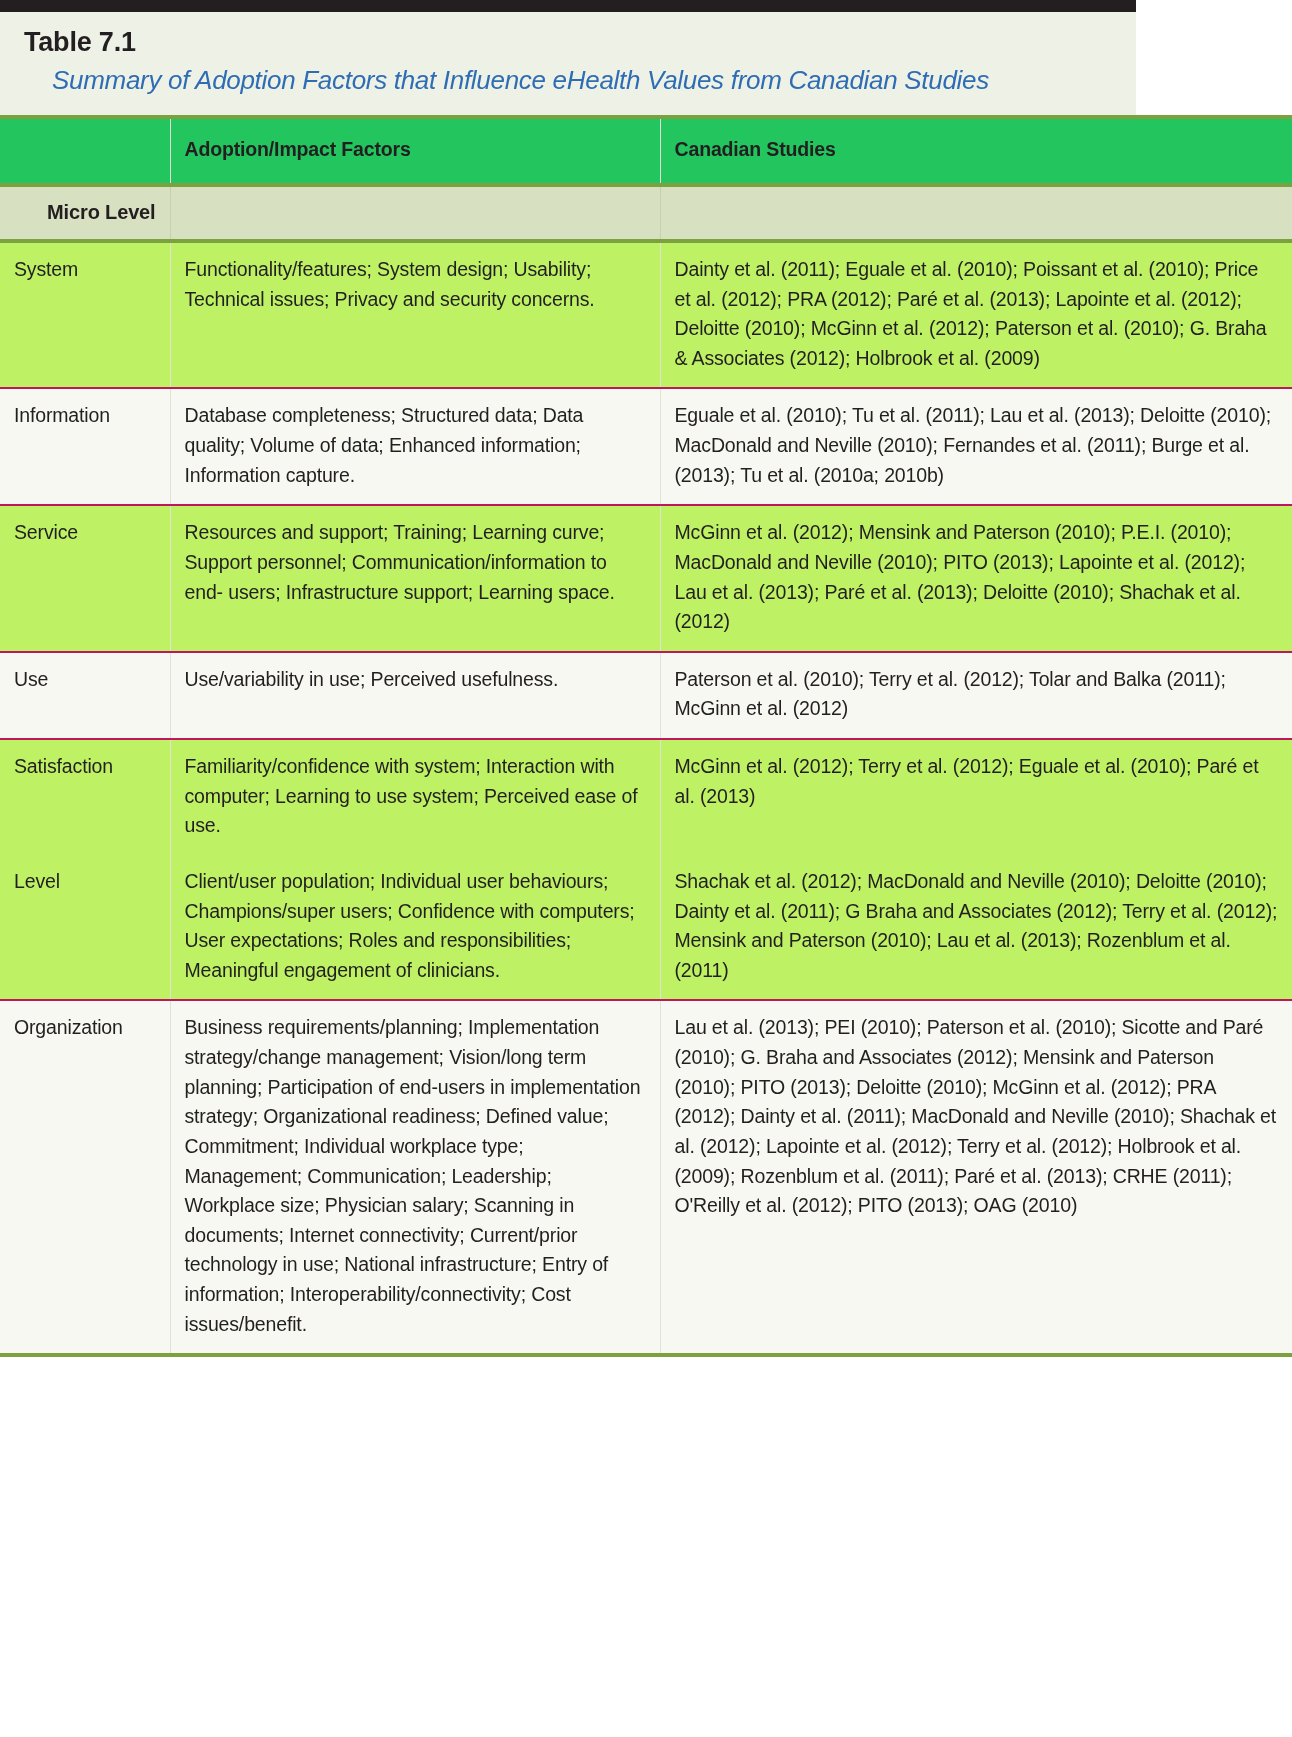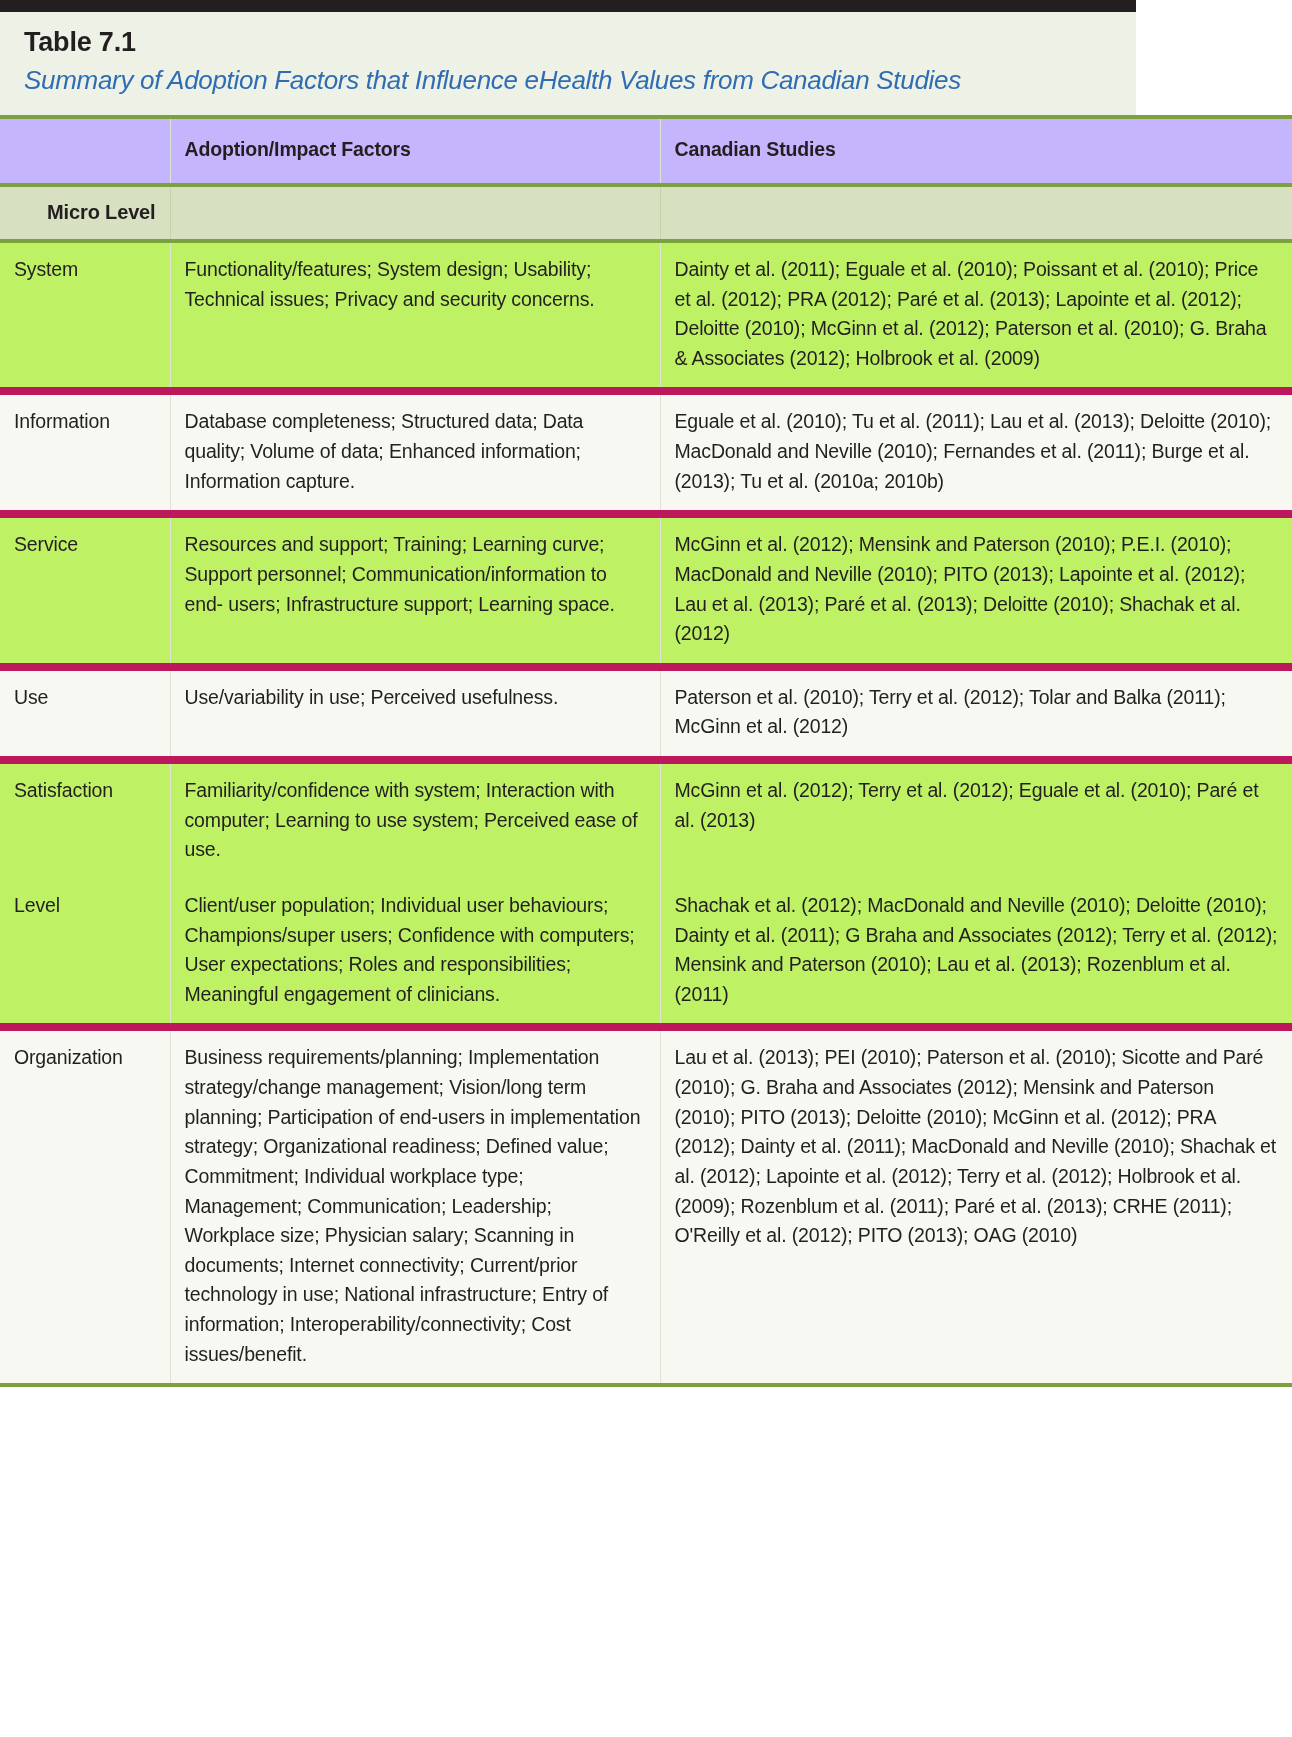--- a/index.html
+++ b/index.html
@@ -37,62 +37,63 @@
     line-height: 1.2;
     margin-bottom: 6px;
   }
   .table-caption {
     font-family: "Liberation Sans", sans-serif;
     font-style: italic;
     font-size: 26px;
     color: #2e6db4;
     line-height: 1.25;
     letter-spacing: -0.3px;
+    margin-left: 28px;
   }
   table.t71 {
     border-collapse: collapse;
     width: 1292px;
     table-layout: fixed;
   }
   table.t71 col.c-factor { width: 170px; }
   table.t71 col.c-desc   { width: 490px; }
   table.t71 col.c-studies{ width: 632px; }
 
   td, th {
     vertical-align: top;
     padding: 12px 14px 14px 14px;
     box-sizing: border-box;
     font-size: 19.5px;
     line-height: 1.52;
     color: #231f20;
     letter-spacing: -0.15px;
   }
   thead th {
-    background: #c4b5fd;
+    background: #22c55e;
     font-weight: bold;
     text-align: left;
     font-size: 19.5px;
     padding-top: 16px;
     padding-bottom: 18px;
     border-top: 4px solid #7ba23f;
   }
   thead th.blank-head { border-top: 4px solid #7ba23f; }
 
   tr.section-row td {
     background: #d7e0c1;
     font-weight: bold;
     font-size: 20px;
     border-top: 4px solid #7ba23f;
     border-bottom: 4px solid #7ba23f;
     padding-top: 10px;
     padding-bottom: 12px;
     text-align: right;
   }
   tr.data-row td {
-    border-top: 8px solid #be185d;
+    border-top: 2px solid #be185d;
   }
   tr.data-row.first-in-section td {
     border-top: none;
   }
   tr.data-row.shade td  { background: #bef264; }
   tr.data-row.plain td  { background: #f6f8f1; }
 
   td.col-desc, td.col-studies { border-left: 1px solid #dfe3d5; }
   thead th.col-desc, thead th.col-studies { border-left: 1px solid #dfe3d5; }
   tr.section-row td.col-desc, tr.section-row td.col-studies { border-left: 1px solid #c6d1ab; }

